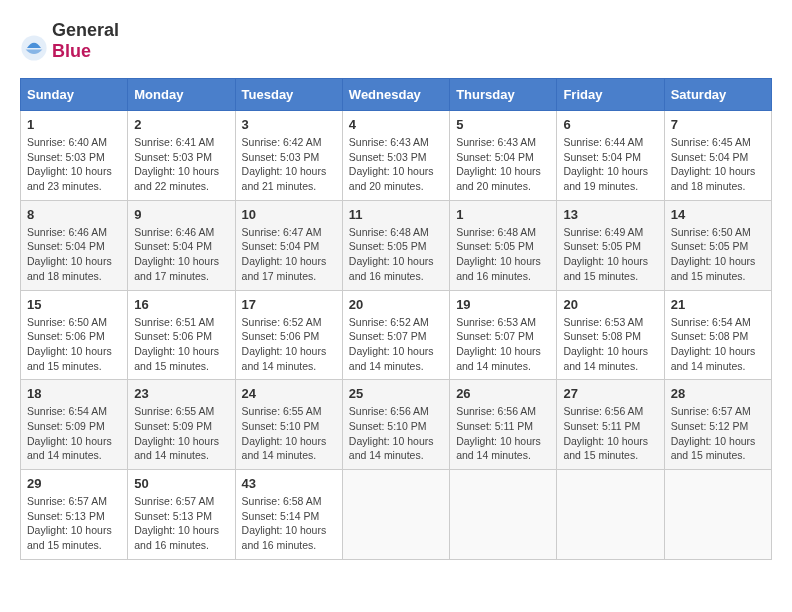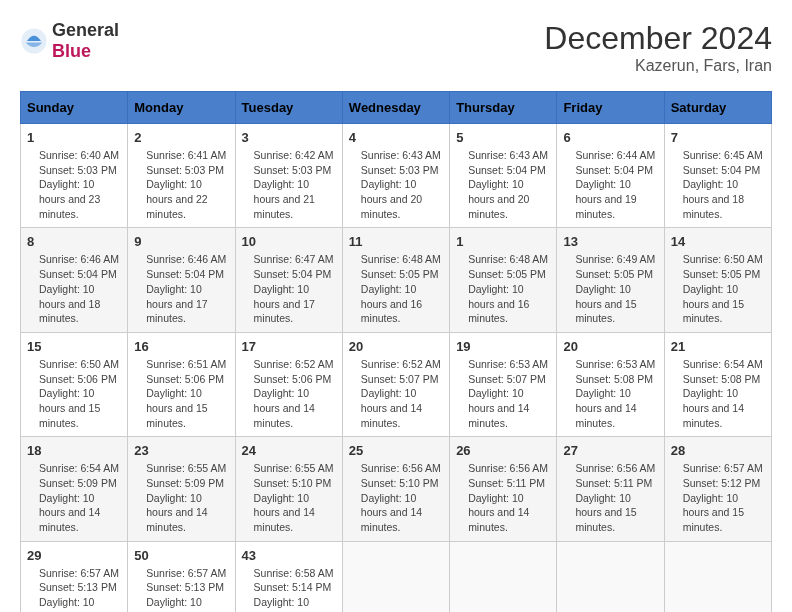--- a/index.html
+++ b/index.html
@@ -11,21 +11,21 @@
       padding: 20px;
     }
     .header {
       display: flex;
       justify-content: space-between;
       align-items: flex-start;
       margin-bottom: 16px;
     }
     .logo {
       display: flex;
-      align-items: center;
+      align-items: flex-end;
       gap: 4px;
     }
     .logo-text-general {
       font-size: 18px;
       font-weight: bold;
       color: #333;
     }
     .logo-text-blue {
       font-size: 18px;
       font-weight: bold;
@@ -47,21 +47,21 @@
       font-size: 16px;
       color: #555;
     }
     .calendar {
       width: 100%;
       border-collapse: collapse;
       font-size: 11px;
     }
     .calendar th {
       background-color: #4a7fcb;
-      color: #000000;
+      color: #ffffff;
       padding: 8px 6px;
       text-align: left;
       font-size: 13px;
       font-weight: bold;
       border: 1px solid #3a6fbf;
     }
     .calendar td {
       vertical-align: top;
       padding: 6px 6px;
       border: 1px solid #ccc;
@@ -76,21 +76,20 @@
       font-size: 13px;
       font-weight: bold;
       color: #333;
       display: block;
       margin-bottom: 3px;
     }
     .day-detail {
       color: #444;
       font-size: 10.5px;
       line-height: 1.4;
-      margin-left: 12px;
     }
     .empty-cell {
       background: #f9f9f9 !important;
     }
     .week-row td {
       height: 85px;
     }
   </style>
 </head>
 <body>
@@ -100,24 +99,20 @@
     <svg class="logo-icon" viewBox="0 0 40 40">
       <circle cx="20" cy="20" r="18" fill="#4a90d9" opacity="0.15"></circle>
       <path d="M10 20 Q20 5 30 20" fill="#4a90d9"></path>
       <path d="M8 22 Q20 35 32 22" fill="#4a90d9" opacity="0.6"></path>
     </svg>
     <div>
       <span class="logo-text-general">General</span><br>
       <span class="logo-text-blue">Blue</span>
     </div>
   </div>
-  <div class="title-block">
-    <div class="month-title">December 2024</div>
-    <div class="location-title">Kazerun, Fars, Iran</div>
-  </div>
 </div>
 
 <table class="calendar">
   <thead>
     <tr>
     <th>Sunday</th>
         <th>Monday</th>
         <th>Tuesday</th>
         <th>Wednesday</th>
         <th>Thursday</th>

